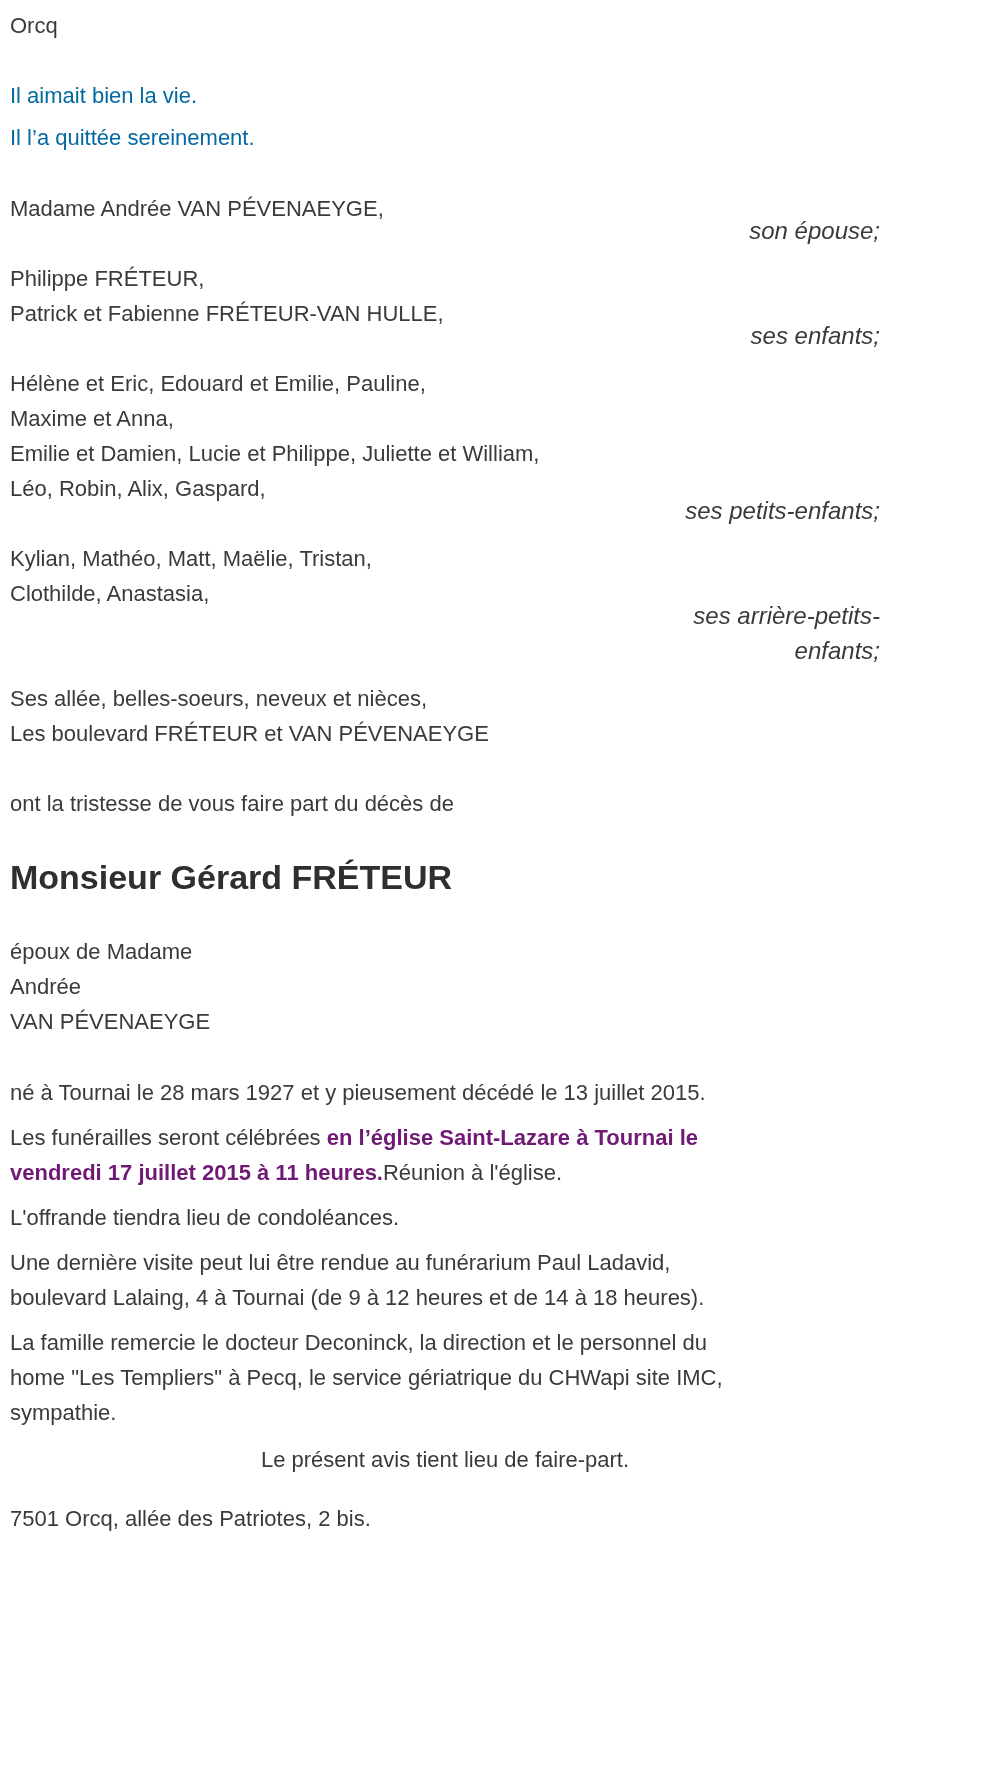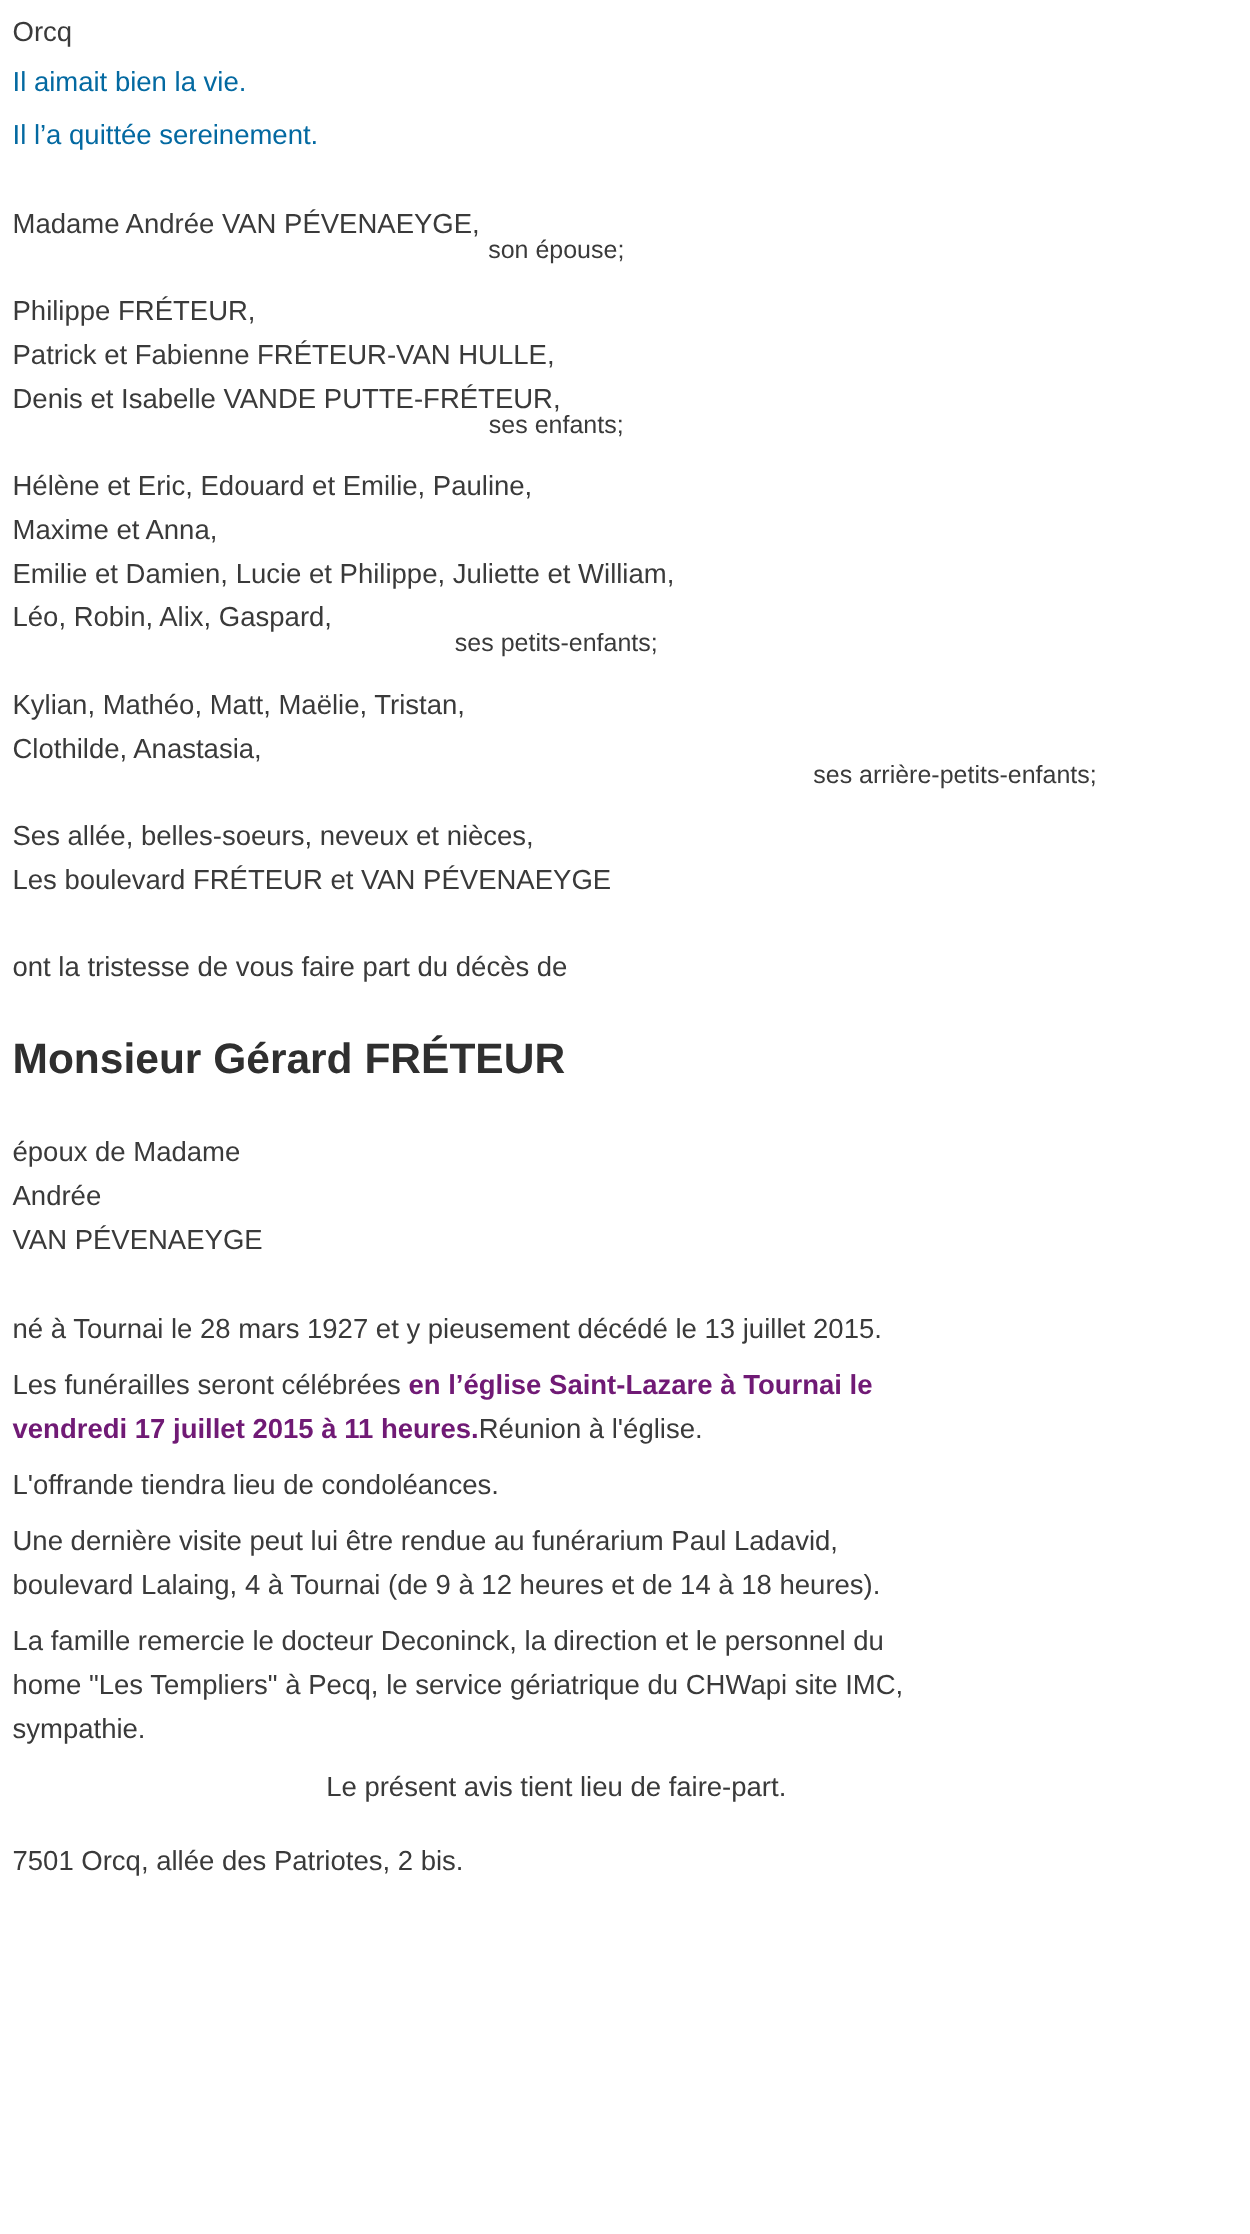--- a/index.html
+++ b/index.html
@@ -16,35 +16,36 @@
     box-sizing: border-box;
     width: 880px;
     padding: 8px 0 40px 10px;
   }
   .line {
     font-size: 22px;
     line-height: 35px;
     white-space: nowrap;
   }
   .place {
-    margin-bottom: 2px;
+    margin-bottom: 32px;
   }
   .epigraph {
     font-size: 22px;
     font-weight: normal;
     line-height: 42px;
     color: #0369a1;
   }
   .group-first {
     margin-top: 32px;
   }
   .relation {
-    font-size: 20px;
+    font-size: 24px;
+    font-style: italic;
     line-height: 35px;
-    text-align: center;
+    text-align: right;
     margin-top: -13px;
     margin-bottom: 13px;
     white-space: normal;
   }
   .relation-wrap {
     width: 232px;
     margin-left: auto;
   }
   .intro {
     margin-top: 35px;
@@ -85,21 +86,20 @@
   <div class="epigraph">Il l’a quittée sereinement.</div>
 
   <div class="group group-first">
     <div class="line">Madame Andrée VAN PÉVENAEYGE,</div>
     <div class="relation">son épouse;</div>
   </div>
 
   <div class="group">
     <div class="line">Philippe FRÉTEUR,</div>
     <div class="line">Patrick et Fabienne FRÉTEUR-VAN HULLE,</div>
-    <div class="line">Denis et Isabelle VANDE PUTTE-FRÉTEUR,</div>
     <div class="relation">ses enfants;</div>
   </div>
 
   <div class="group">
     <div class="line">Hélène et Eric, Edouard et Emilie, Pauline,</div>
     <div class="line">Maxime et Anna,</div>
     <div class="line">Emilie et Damien, Lucie et Philippe, Juliette et William,</div>
     <div class="line">Léo, Robin, Alix, Gaspard,</div>
     <div class="relation">ses petits-enfants;</div>
   </div>

